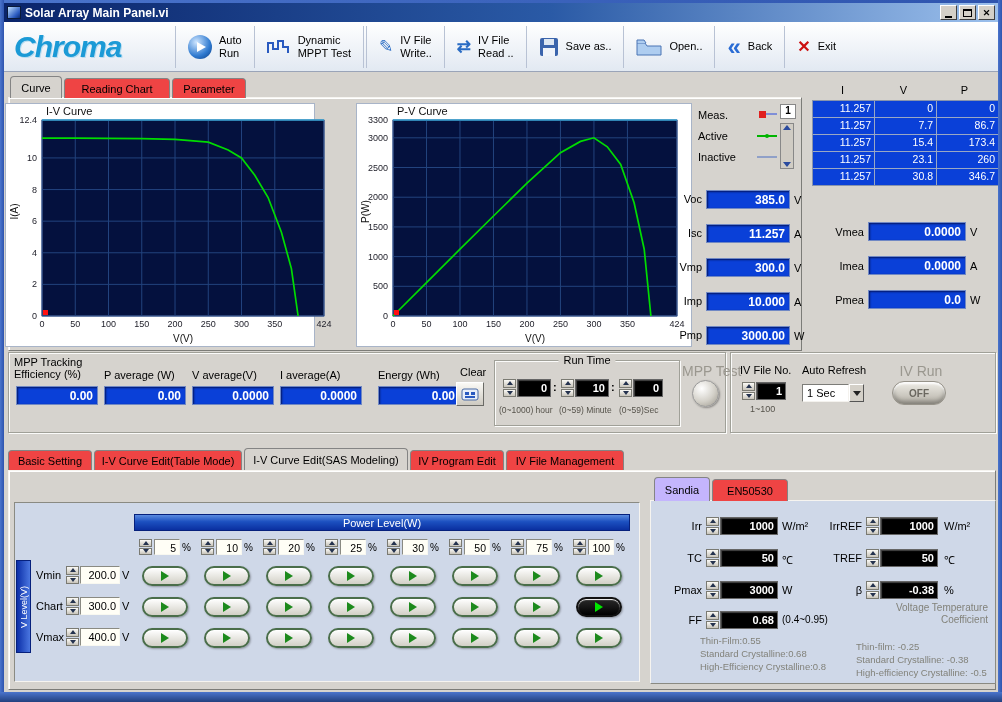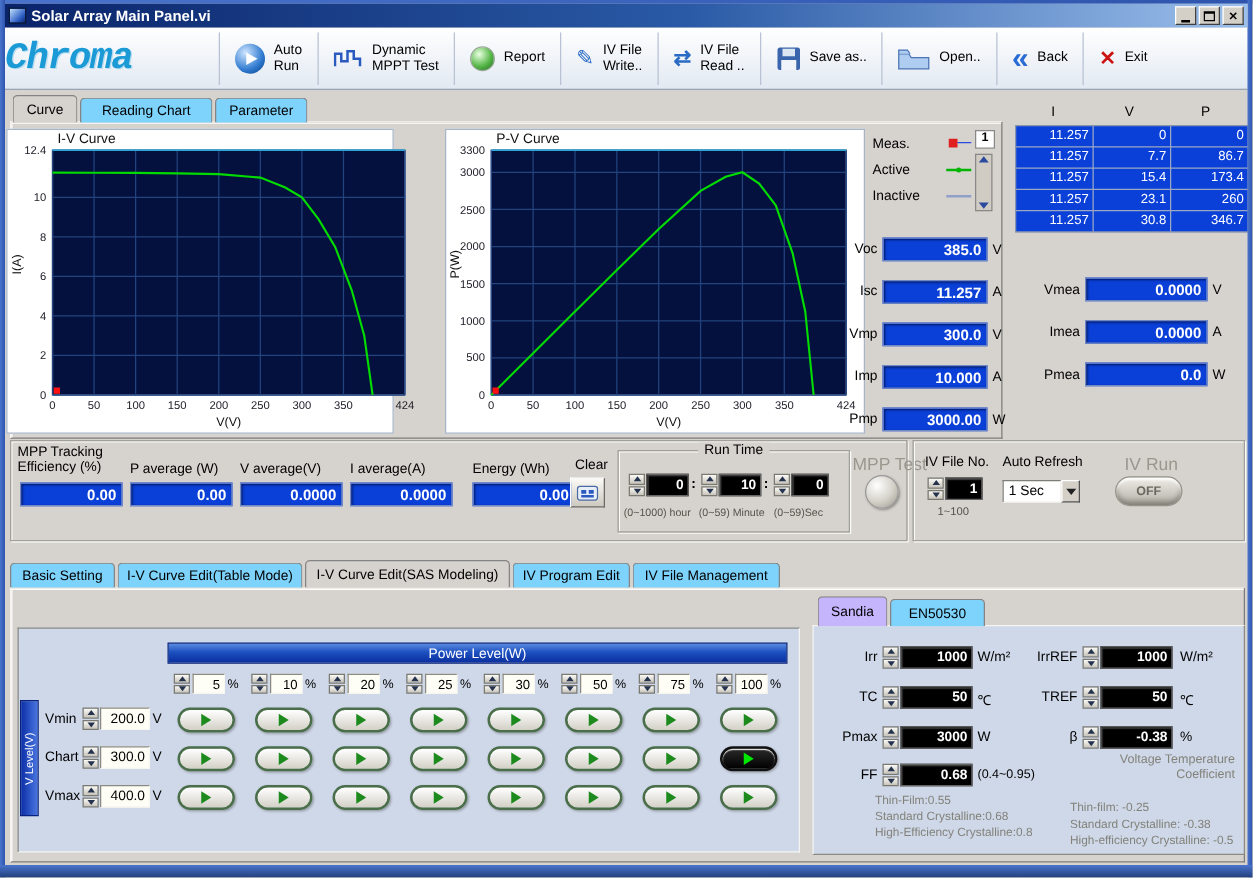--- a/index.html
+++ b/index.html
@@ -14,33 +14,33 @@
   #edge-bottom{left:0;top:692px;width:1002px;height:10px;background:linear-gradient(#4a74cc,#22407e)}
   
   #titlebar{position:absolute;left:4px;top:3px;width:994px;height:19px;background:linear-gradient(90deg,#0a246a,#2a5aa6 55%,#9cc0ec);display:flex;align-items:center;padding:0 3px;z-index:45}
   .ticon{width:14px;height:13px;background:linear-gradient(135deg,#bfe0ff,#2a5ac0 70%,#0a2a70);border:1px solid #0a1a3a;margin-right:4px;flex:none}
   .ttext{color:#fff;font-weight:bold;font-size:12px;flex:1;white-space:nowrap;overflow:hidden}
   .winbtn{width:17px;height:15px;background:#d4d0c8;border:1px solid;border-color:#fff #404040 #404040 #fff;margin-left:2px;display:flex;align-items:center;justify-content:center;font-size:9px;font-weight:bold}
   .glyph-min{width:7px;height:2px;background:#000;margin-top:8px}
   .glyph-max{width:9px;height:8px;border:1px solid #000;border-top:2px solid #000}
   
   #toolbar{position:absolute;left:4px;top:22px;width:994px;height:50px;background:linear-gradient(#ffffff,#e2e9f2);border-bottom:1px solid #9aa4b8;display:flex;align-items:center;z-index:5}
-  .brand{width:170px;font-family:Liberation Mono, monospace;font-style:italic;font-weight:bold;font-size:30px;color:#1b9ad6;letter-spacing:-1px;text-shadow:1px 1px 0 #b8dcf0}
+  .brand{width:170px;padding-left:10px;font-family:Liberation Sans, sans-serif;font-style:italic;font-weight:bold;font-size:30px;color:#1b9ad6;letter-spacing:-1px;text-shadow:1px 1px 0 #b8dcf0}
   .tbsep{width:1px;height:42px;background:#b8c2d4;margin:0 1px;flex:none}
   .tbtn{height:46px;display:flex;align-items:center;gap:7px;padding:0 11px;cursor:pointer;flex:none}
   .tbtn .txt{font-size:11px;line-height:13px}
   .ic-circle-play{width:24px;height:24px;border-radius:50%;background:radial-gradient(circle at 35% 30%,#cfe6ff,#2f7ad0 60%,#0a3a80);position:relative;flex:none}
   .ic-circle-play::after{content:"";position:absolute;left:9px;top:7px;border-left:9px solid #fff;border-top:5px solid transparent;border-bottom:5px solid transparent}
   .ic-report{width:20px;height:20px;border-radius:50%;background:radial-gradient(circle at 35% 30%,#eaffe2,#59b84a 55%,#1c6f1c);border:1px solid #9aa89a;flex:none}
   .ic-write::after{content:"✎";color:#2a6cc4;font-size:17px}
   .ic-read::after{content:"⇄";color:#2a6cc4;font-size:17px;font-weight:bold}
   .ic-back::after{content:"«";color:#2a6cd4;font-size:24px;font-weight:bold}
   .ic-exit::after{content:"✕";color:#cc1111;font-size:16px;font-weight:bold}
   
-  .tab{position:absolute;background:#7dd3fc;border:1px solid #848484;border-bottom:none;border-radius:4px 4px 0 0;display:flex;align-items:center;justify-content:center;font-size:11px;z-index:2;cursor:pointer;white-space:nowrap}
+  .tab{position:absolute;background:#ef4444;border:1px solid #848484;border-bottom:none;border-radius:4px 4px 0 0;display:flex;align-items:center;justify-content:center;font-size:11px;z-index:2;cursor:pointer;white-space:nowrap}
   .tab.active{background:#d6d3ce;z-index:6}
   .tab.active.blue{background:#c4b5fd}
   
   .raised{position:absolute;background:#d6d3ce;border:1px solid;border-color:#f6f4f0 #7c7c78 #7c7c78 #f6f4f0;box-shadow:inset 1px 1px 0 #fff}
   .sunkpanel{position:absolute;background:#cfd8e8;border:1px solid;border-color:#8a8a82 #f6f4f0 #f6f4f0 #8a8a82}
   .group{position:absolute;border:1px solid #a0a098;box-shadow:1px 1px 0 rgba(255,255,255,.9),inset 1px 1px 0 rgba(255,255,255,.9)}
   .gtitle{position:absolute;top:-7px;left:50%;transform:translateX(-50%);background:#d6d3ce;padding:0 5px;font-size:11px;white-space:nowrap}
   
   .chart{position:absolute;background:#fff;border:1px solid #a8b4c8}
   .ctitle{position:absolute;font-size:11px;color:#111}
@@ -131,26 +131,20 @@
     <div class="tbtn">
       <svg width="24" height="18">
           <path d="M1 15 V5 H6 V11 H11 V3 H16 V9 H21 V15" fill="none" stroke="#2a5ac0" stroke-width="2"></path>
         </svg>
       <span class="txt">
           <div>Dynamic</div>
           <div>MPPT Test</div>
         </span>
     </div>
     <div class="tbsep"></div>
-    <div class="tbtn">
-      <span class="ic-report"></span>
-      <span class="txt">
-          <div>Report</div>
-        </span>
-    </div>
     <div class="tbsep"></div>
     <div class="tbtn">
       <span class="ic-write"></span>
       <span class="txt">
           <div>IV File</div>
           <div>Write..</div>
         </span>
     </div>
     <div class="tbsep"></div>
     <div class="tbtn">

